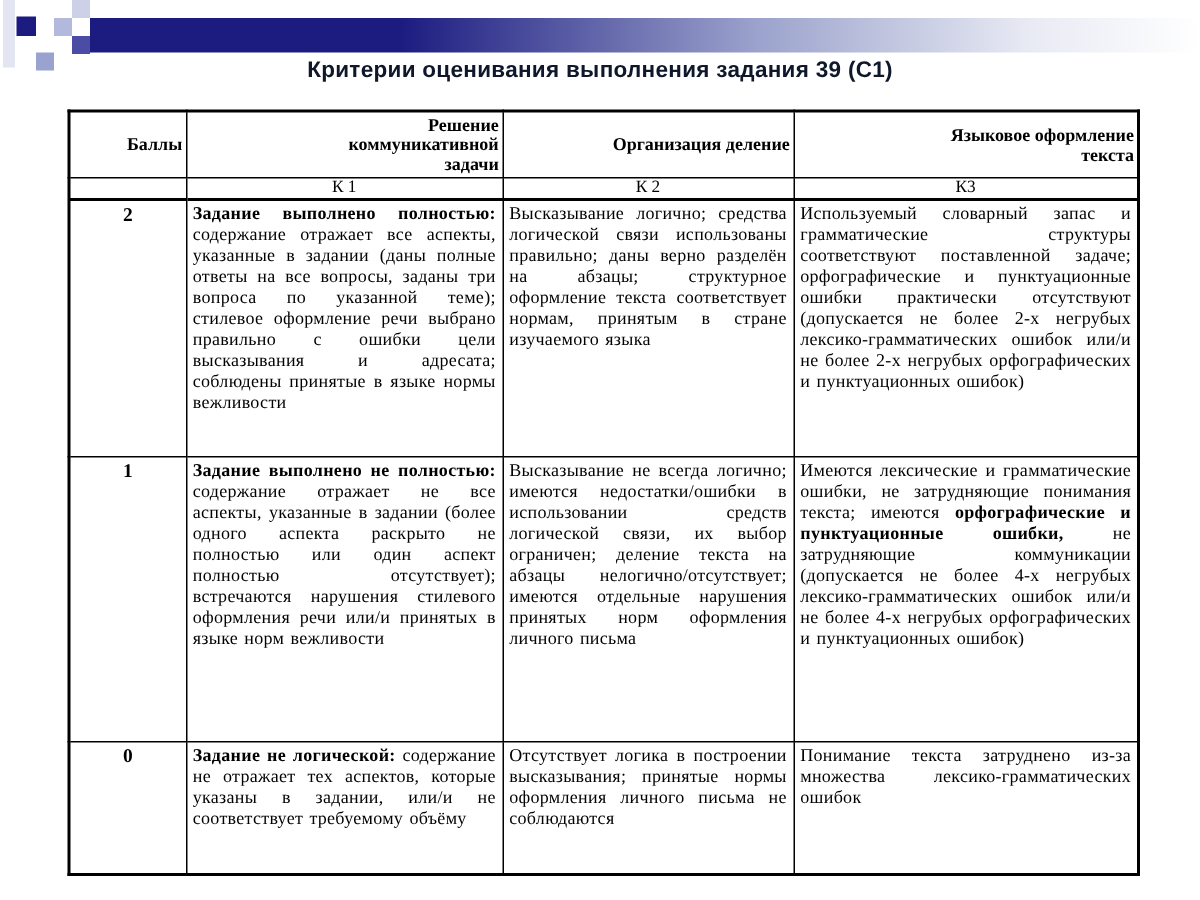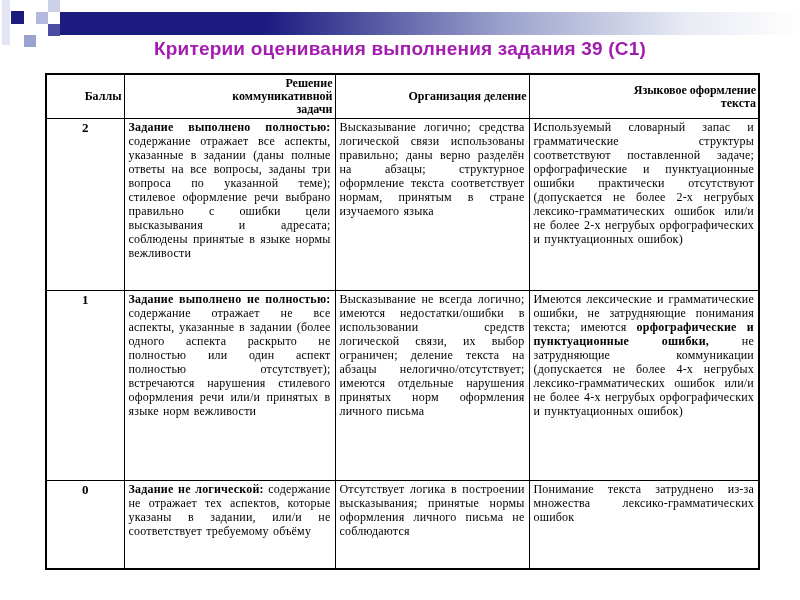--- a/index.html
+++ b/index.html
@@ -17,21 +17,21 @@
   .sq-meddark    {left:48px; top:24px; width:12px; height:12px;background:#4a4da3;}
   .sq-lavender   {left:24px; top:35px; width:12px; height:12px;background:#9aa2d0;}
   .grad-bar{
     position:absolute;left:60px;top:12px;width:740px;height:23px;
     background:linear-gradient(to right,#1c1c80 0%,#1c1c80 28%,#9ba2cc 60%,#e9ebf4 85%,#ffffff 100%);
   }
   
   .title{
     position:absolute;top:38px;left:0;width:100%;margin:0;
     text-align:center;font-family:"Liberation Sans","DejaVu Sans",sans-serif;
-    font-size:19px;font-weight:bold;color:#a21caf;letter-spacing:0.2px;
+    font-size:15px;font-weight:bold;color:#0f172a;letter-spacing:0.2px;
   }
   
   table.criteria{
     position:absolute;left:45px;top:73px;width:713px;
     border-collapse:collapse;table-layout:fixed;
     border:2px solid #000;color:#000;
   }
   table.criteria th, table.criteria td{border:1px solid #000;overflow:hidden;}
   th{
     font-size:12px;font-weight:bold;text-align:right;vertical-align:middle;
@@ -82,20 +82,26 @@
     <thead>
       <tr class="header-row">
         <th>Баллы</th>
         <th>Решение
 коммуникативной
 задачи</th>
         <th>Организация деление</th>
         <th>Языковое оформление
 текста</th>
       </tr>
+      <tr class="code-row">
+        <td></td>
+        <td>К 1</td>
+        <td>К 2</td>
+        <td>К3</td>
+      </tr>
     </thead>
     <tbody>
       <tr class="row-2">
         <td class="score">2</td>
         <td class="txt"><span class="b">Задание выполнено полностью:</span><span> содержание отражает все аспекты, указанные в задании (даны полные ответы на все вопросы, заданы три вопроса по указанной теме); стилевое оформление речи выбрано правильно с ошибки цели высказывания и адресата; соблюдены принятые в языке нормы вежливости</span></td>
         <td class="txt"><span>Высказывание логично; средства логической связи использованы правильно; даны верно разделён на абзацы; структурное оформление текста соответствует нормам, принятым в стране изучаемого языка</span></td>
         <td class="txt"><span>Используемый словарный запас и грамматические структуры соответствуют поставленной задаче; орфографические и пунктуационные ошибки практически отсутствуют (допускается не более 2-х негрубых лексико-грамматических ошибок или/и не более 2-х негрубых орфографических и пунктуационных ошибок)</span><span class="b"></span><span></span></td>
       </tr>
       <tr class="row-1">
         <td class="score">1</td>

